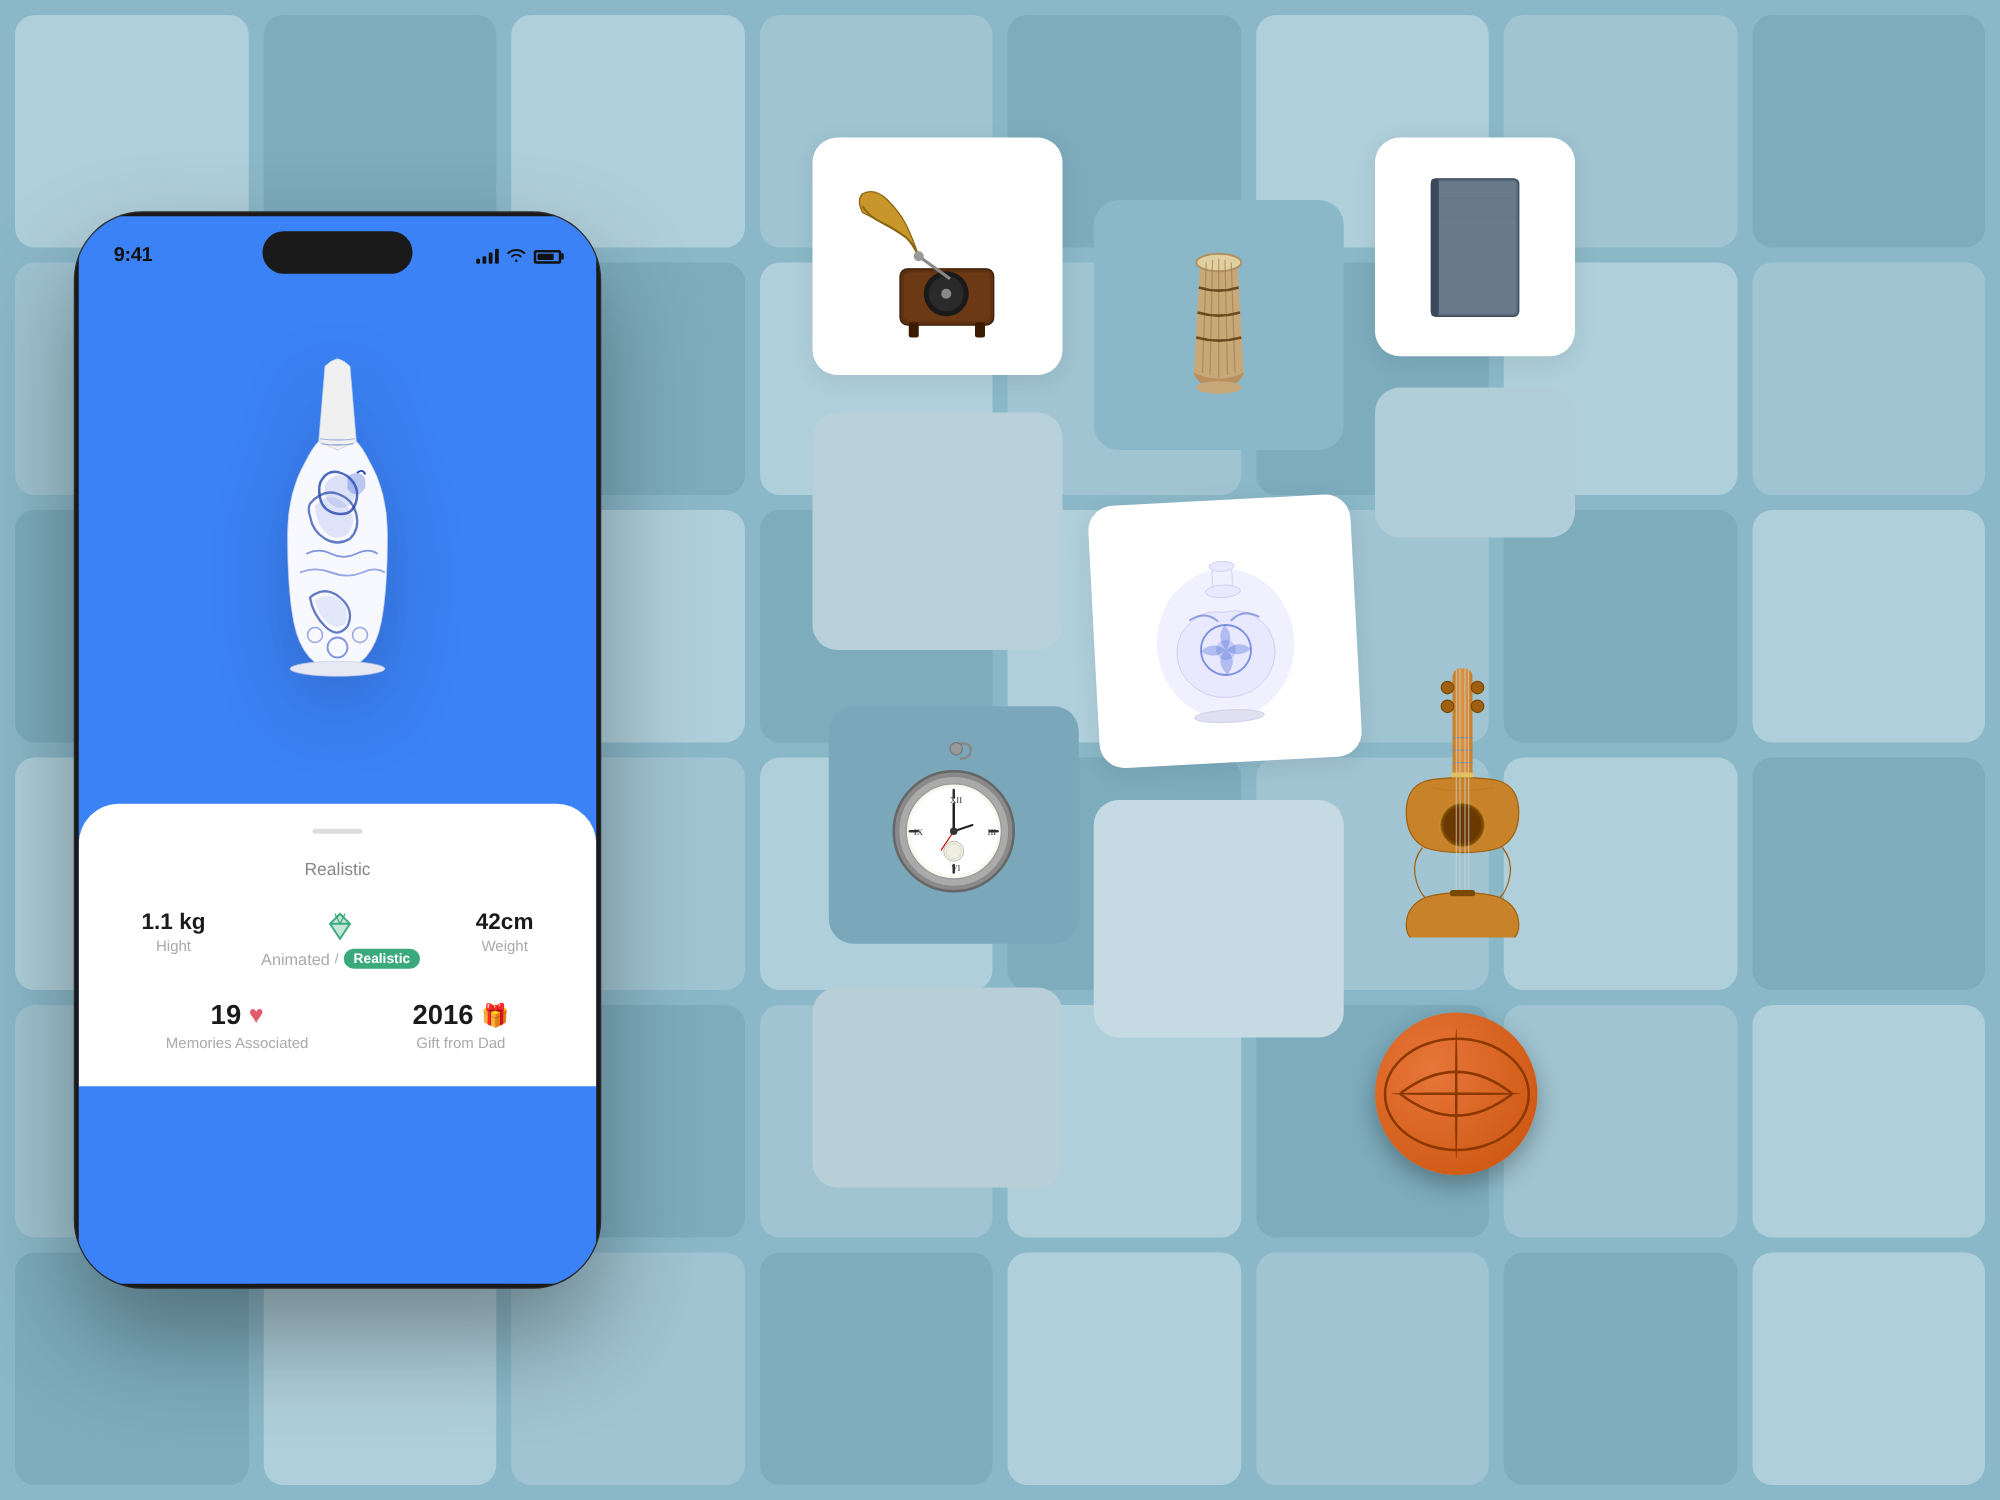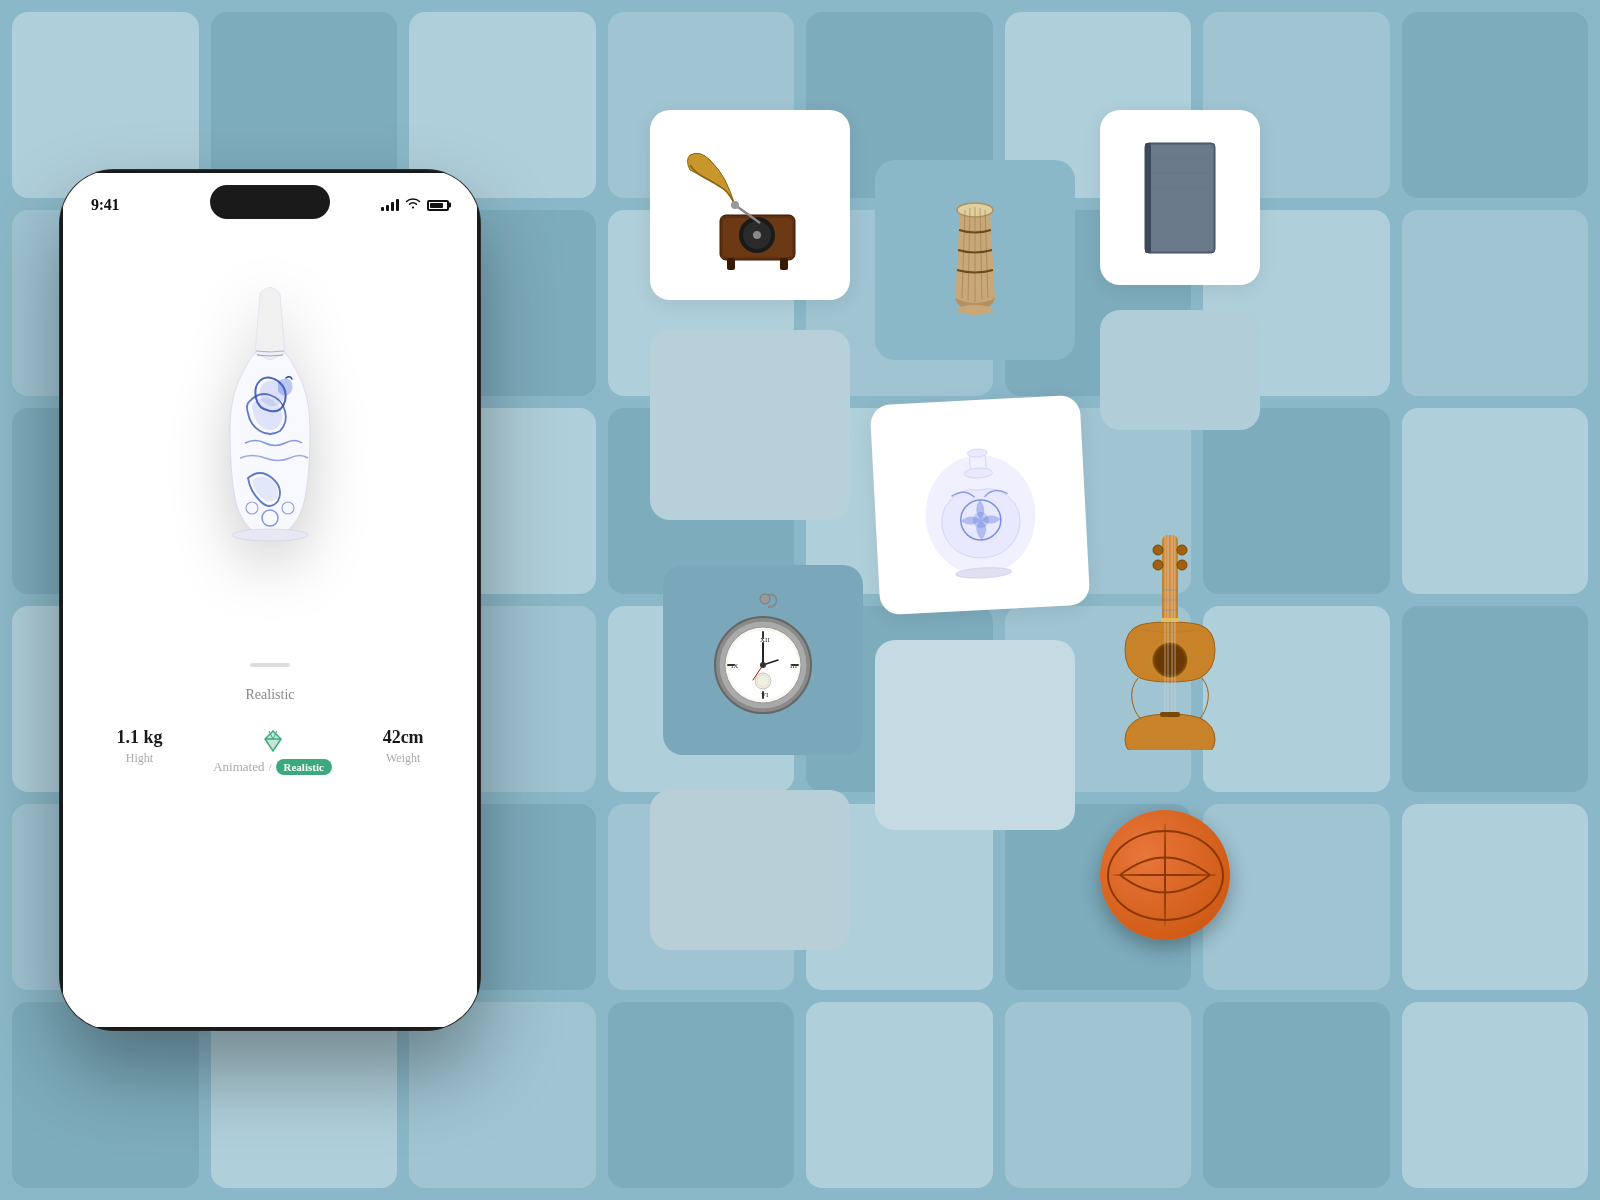--- a/index.html
+++ b/index.html
@@ -63,24 +63,23 @@
       box-shadow: 0 40px 80px rgba(0,0,0,0.35), 0 0 0 1px #333;
       overflow: hidden;
     }
 
     .phone-inner {
       position: absolute;
       top: 3px;
       left: 3px;
       right: 3px;
       bottom: 3px;
-      background: #ffffff;
+      background: #3b82f6;
       border-radius: 24px;
       overflow: hidden;
-      font-family: Liberation Serif, serif;
     }
 
     
     .status-bar {
       display: flex;
       justify-content: space-between;
       align-items: center;
       padding: 14px 28px 0;
       height: 50px;
     }
@@ -585,20 +584,37 @@
                 <span style="background:#3aaa7c;color:#fff;border-radius:8px;padding:2px 8px;font-size:11px;font-weight:600;">Realistic</span>
               </div>
             </div>
 
             <div class="stat-item">
               <span class="stat-value">42cm</span>
               <span class="stat-label">Weight</span>
             </div>
           </div>
 
+          <div class="memories-row">
+            <div class="memory-item">
+              <div class="memory-number">
+                <span>19</span>
+                <span class="heart-icon">♥</span>
+              </div>
+              <div class="memory-label">Memories Associated</div>
+            </div>
+
+            <div class="memory-item">
+              <div class="memory-number">
+                <span>2016</span>
+                <span class="gift-icon">🎁</span>
+              </div>
+              <div class="memory-label">Gift from Dad</div>
+            </div>
+          </div>
         </div>
 
       </div>
     </div>
   </div>
 
   <div class="items-grid">
 
     <div class="item-card card-gramophone">
       <svg width="150" height="140" viewBox="0 0 150 140">

